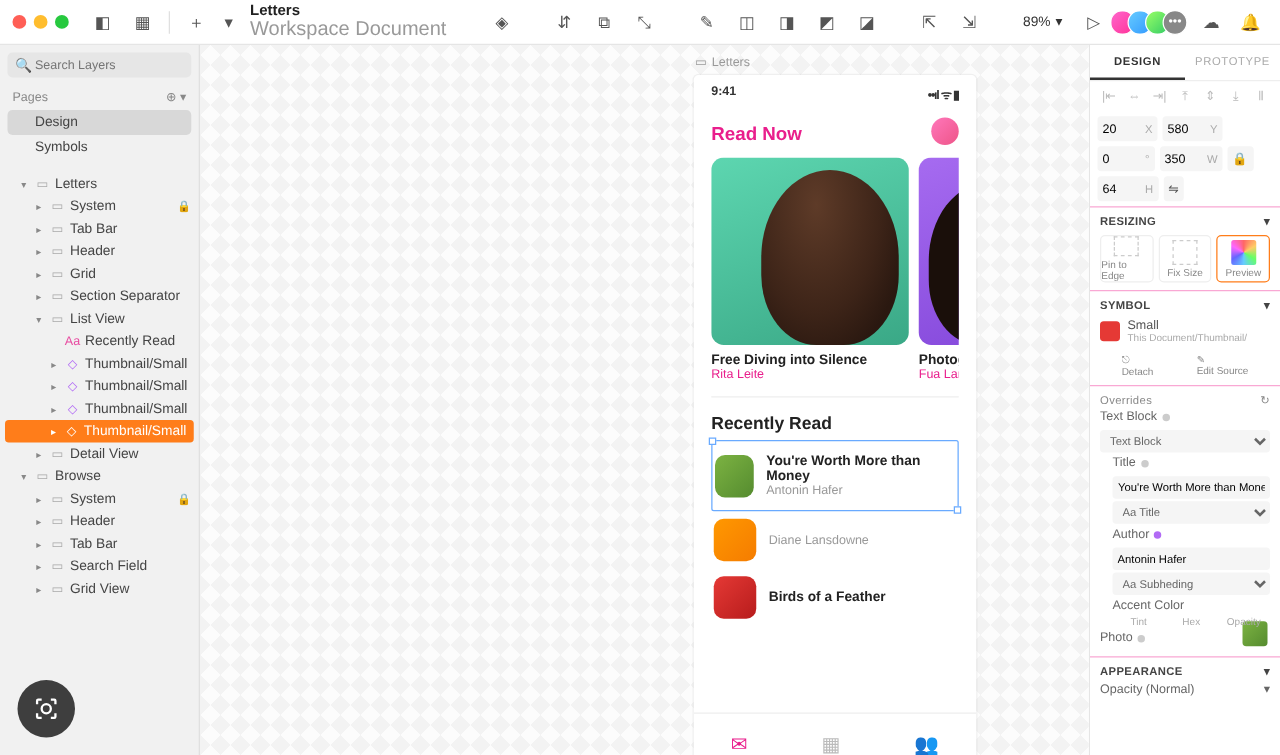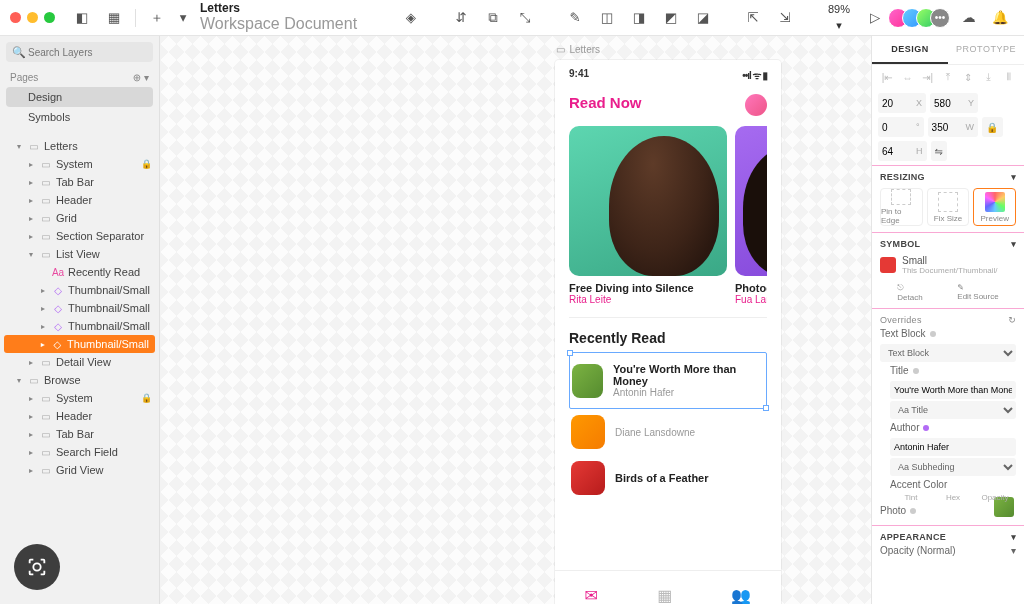--- a/index.html
+++ b/index.html
@@ -9,21 +9,21 @@
 .titlebar { height: 36px; display: flex; align-items: center; padding: 0 10px; border-bottom: 1px solid #e5e5e5; gap: 6px; }
 .traffic { display: flex; gap: 6px; margin-right: 8px; }
 .dot { width: 11px; height: 11px; border-radius: 50%; }
 .dot.r{background:#ff5f56}.dot.y{background:#ffbd2e}.dot.g{background:#27c93f}
 .tb-btn { width: 26px; height: 24px; border: none; background: none; border-radius: 4px; display: flex; align-items: center; justify-content: center; color: #555; cursor: pointer; }
 .tb-sep { width: 1px; height: 18px; background: #e0e0e0; margin: 0 2px; }
 .doc-block { margin-left: 4px; line-height: 1.1; }
 .doc-title { font-size: 12px; font-weight: 600; color: #222; }
 .doc-sub { font-size: 16px; color: #999; }
 .tb-flex { flex: 1; }
-.zoom { font-size: 11px; color: #333; padding: 0 6px; display: flex; align-items: center; gap: 4px; flex-direction: column; }
+.zoom { font-size: 11px; color: #333; padding: 0 6px; display: flex; align-items: center; gap: 4px; }
 .avatars { display: flex; }
 .avatar { width: 20px; height: 20px; border-radius: 50%; margin-left: -6px; border: 1.5px solid #fff; }
 .av1{background:linear-gradient(135deg,#f6c,#f39)}
 .av2{background:linear-gradient(135deg,#6cf,#39f)}
 .av3{background:linear-gradient(135deg,#9f6,#3c6)}
 .av4{background:#888;color:#fff;display:flex;align-items:center;justify-content:center;font-size:10px}
 
 
 .main { flex: 1; display: flex; overflow: hidden; }
 
@@ -57,21 +57,21 @@
   linear-gradient(-45deg,#f3f3f3 25%,transparent 25%),
   linear-gradient(45deg,transparent 75%,#f3f3f3 75%),
   linear-gradient(-45deg,transparent 75%,#f3f3f3 75%);
   background-size: 16px 16px;
   position: relative; overflow: hidden; }
 .artboard-label { position: absolute; left: 396px; top: 8px; font-size: 10px; color: #999; display: flex; align-items: center; gap: 4px; }
 .phone { position: absolute; left: 395px; top: 24px; width: 226px; height: 560px; background: #fff; border-radius: 4px; box-shadow: 0 0 0 1px rgba(0,0,0,0.05); overflow: hidden; }
 .status { display: flex; justify-content: space-between; padding: 8px 14px 2px; font-size: 10px; font-weight: 600; }
 .sig { letter-spacing: -1px; }
 .hero { padding: 10px 14px 0; }
-.hero-top { display: flex; justify-content: space-between; align-items: flex-start; margin-bottom: 10px; }
+.hero-top { display: flex; justify-content: space-between; align-items: flex-end; margin-bottom: 10px; }
 .read-now { font-size: 15px; font-weight: 700; color: #e91e8c; }
 .hero-av { width: 22px; height: 22px; border-radius: 50%; background: linear-gradient(135deg,#f7b,#e58); }
 .card-row { display: flex; gap: 8px; overflow: hidden; }
 .card { flex: 0 0 158px; }
 .card-img { height: 150px; border-radius: 10px; }
 .c1 { background: linear-gradient(160deg,#5dd6b0 0%,#3aa886 100%); position: relative; overflow: hidden; }
 .c1::after { content:""; position:absolute; right:8px; bottom:0; width:110px; height:140px; background: radial-gradient(ellipse at 40% 20%,#5e3b28 0%,#3d2418 55%,#2a1810 80%); border-radius: 50% 50% 40% 40%; }
 .c2 { background: linear-gradient(160deg,#a66bf0,#8044d8); position:relative; overflow:hidden; }
 .c2::after { content:""; position:absolute; left:8px; bottom:0; width:100px; height:130px; background:#1a0f0a; border-radius:48% 48% 40% 40%; }
 .card-title { font-size: 11px; font-weight: 600; margin-top: 6px; color: #222; }

